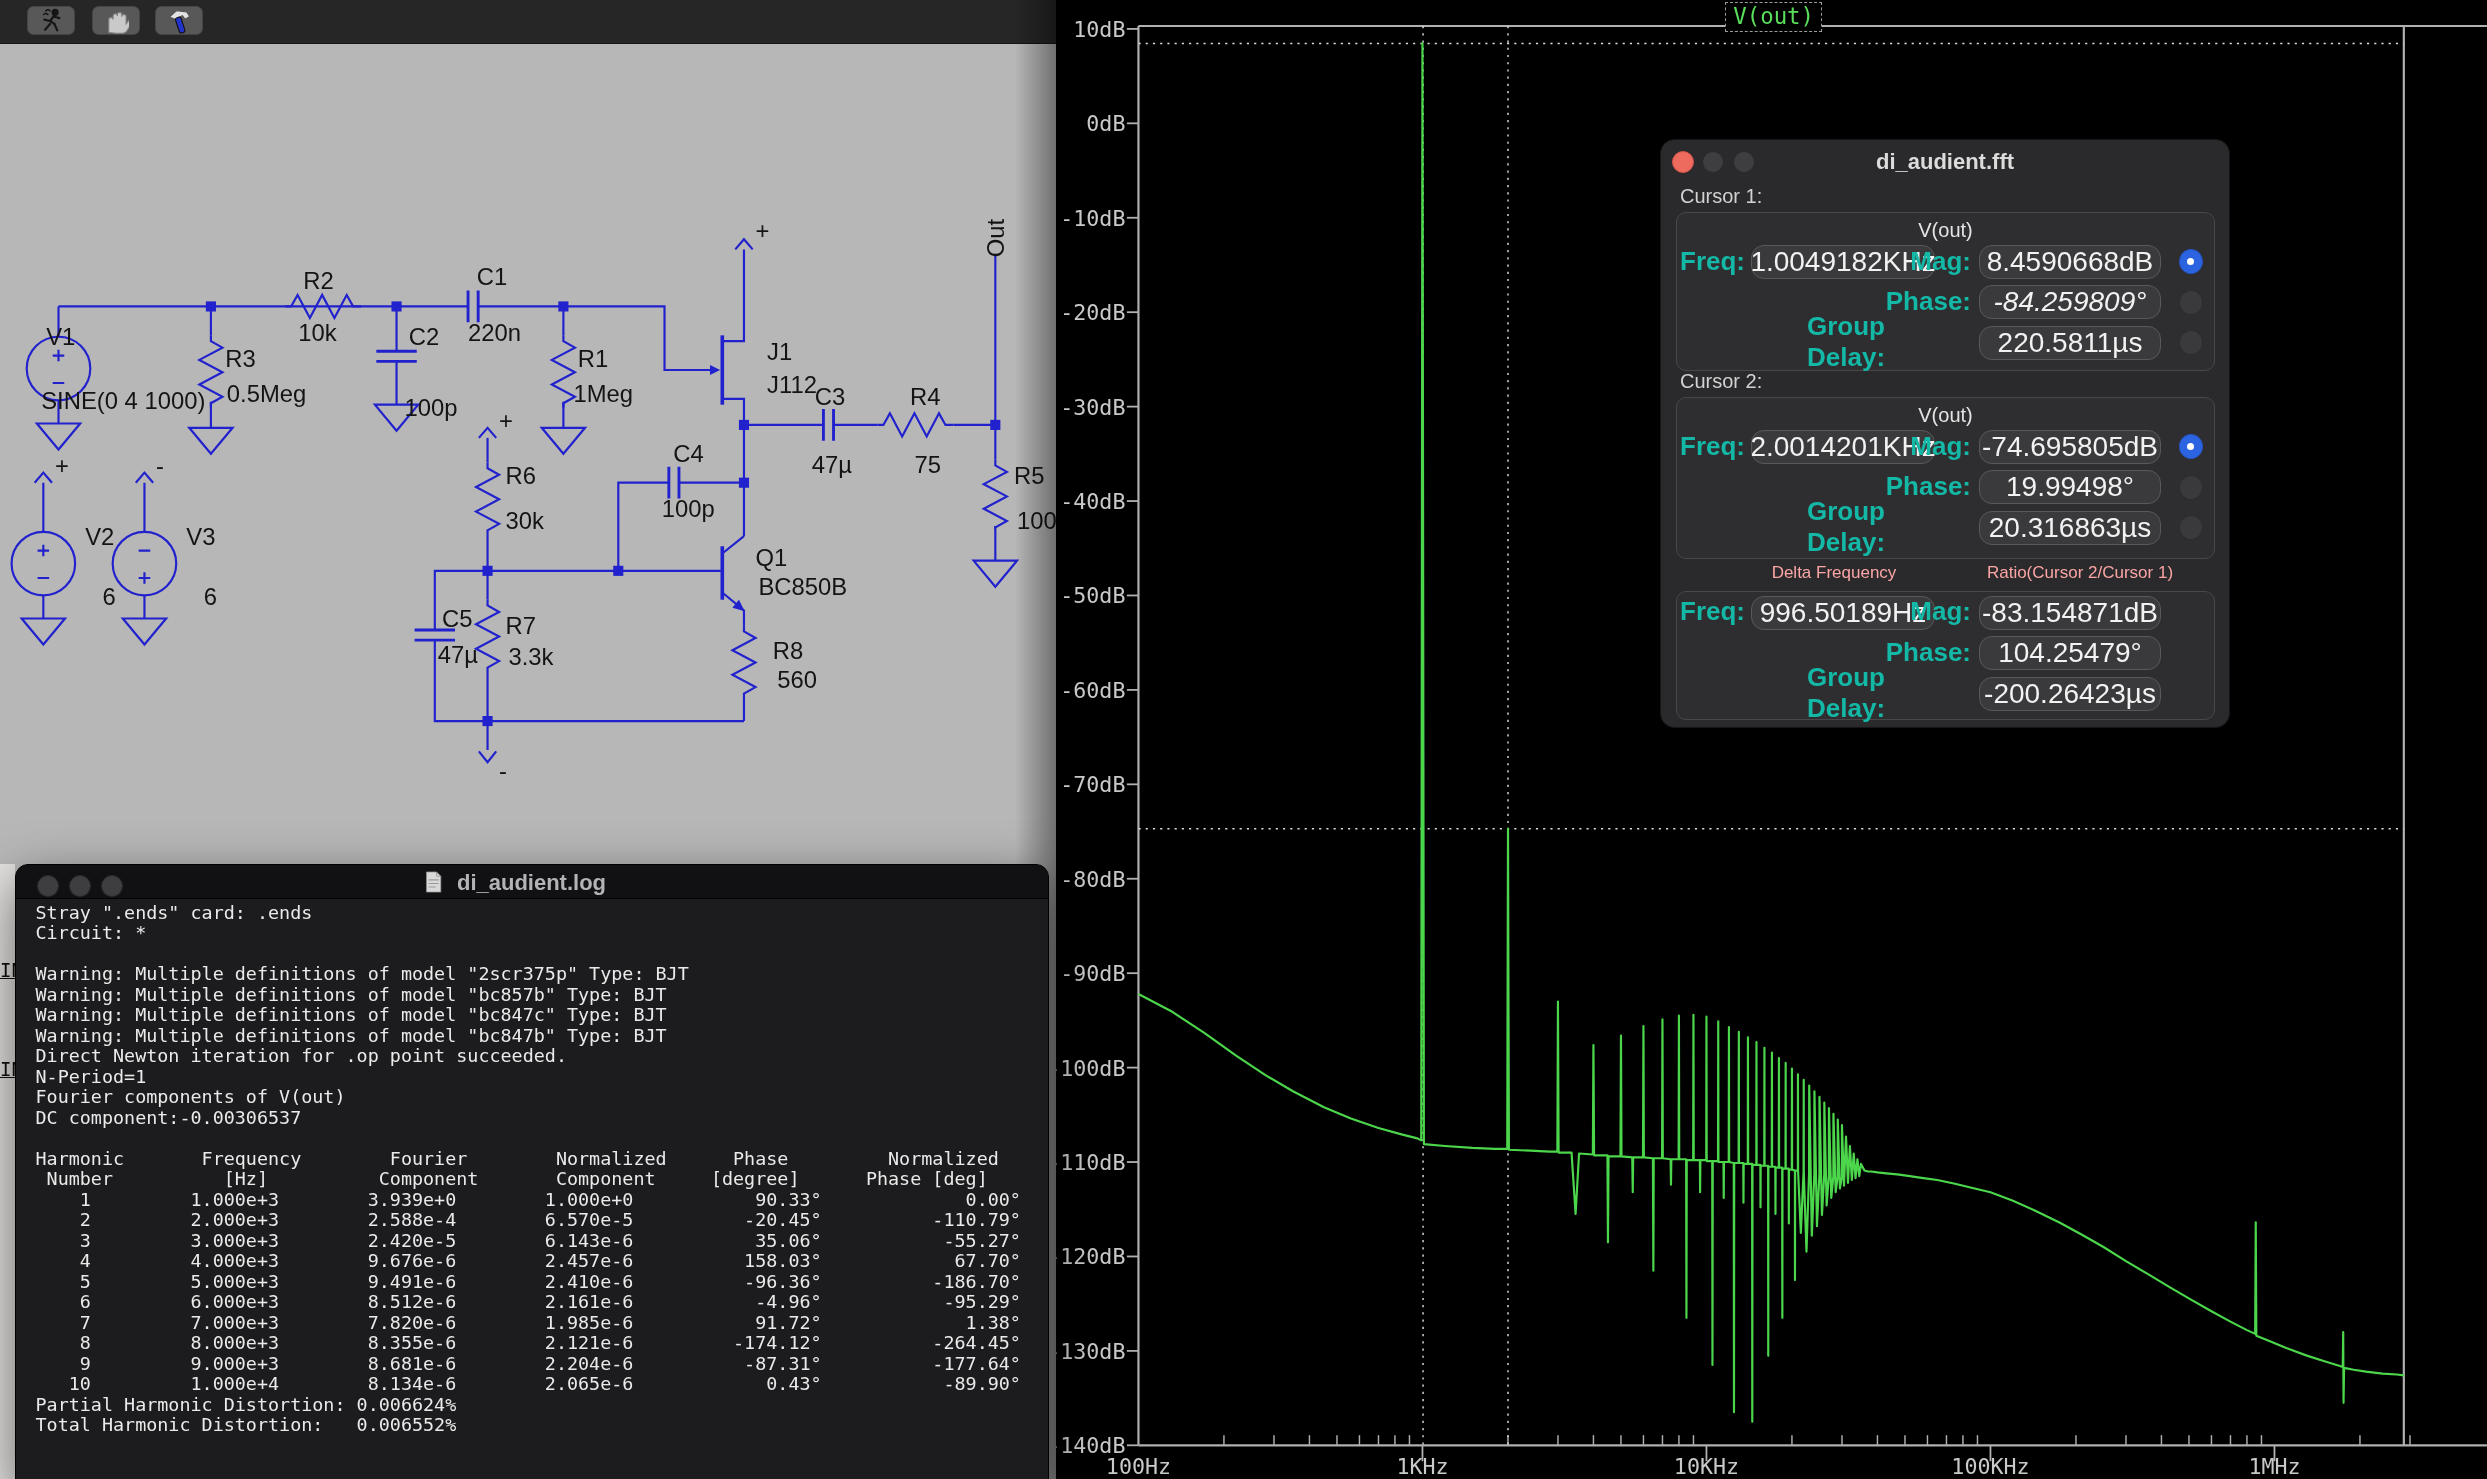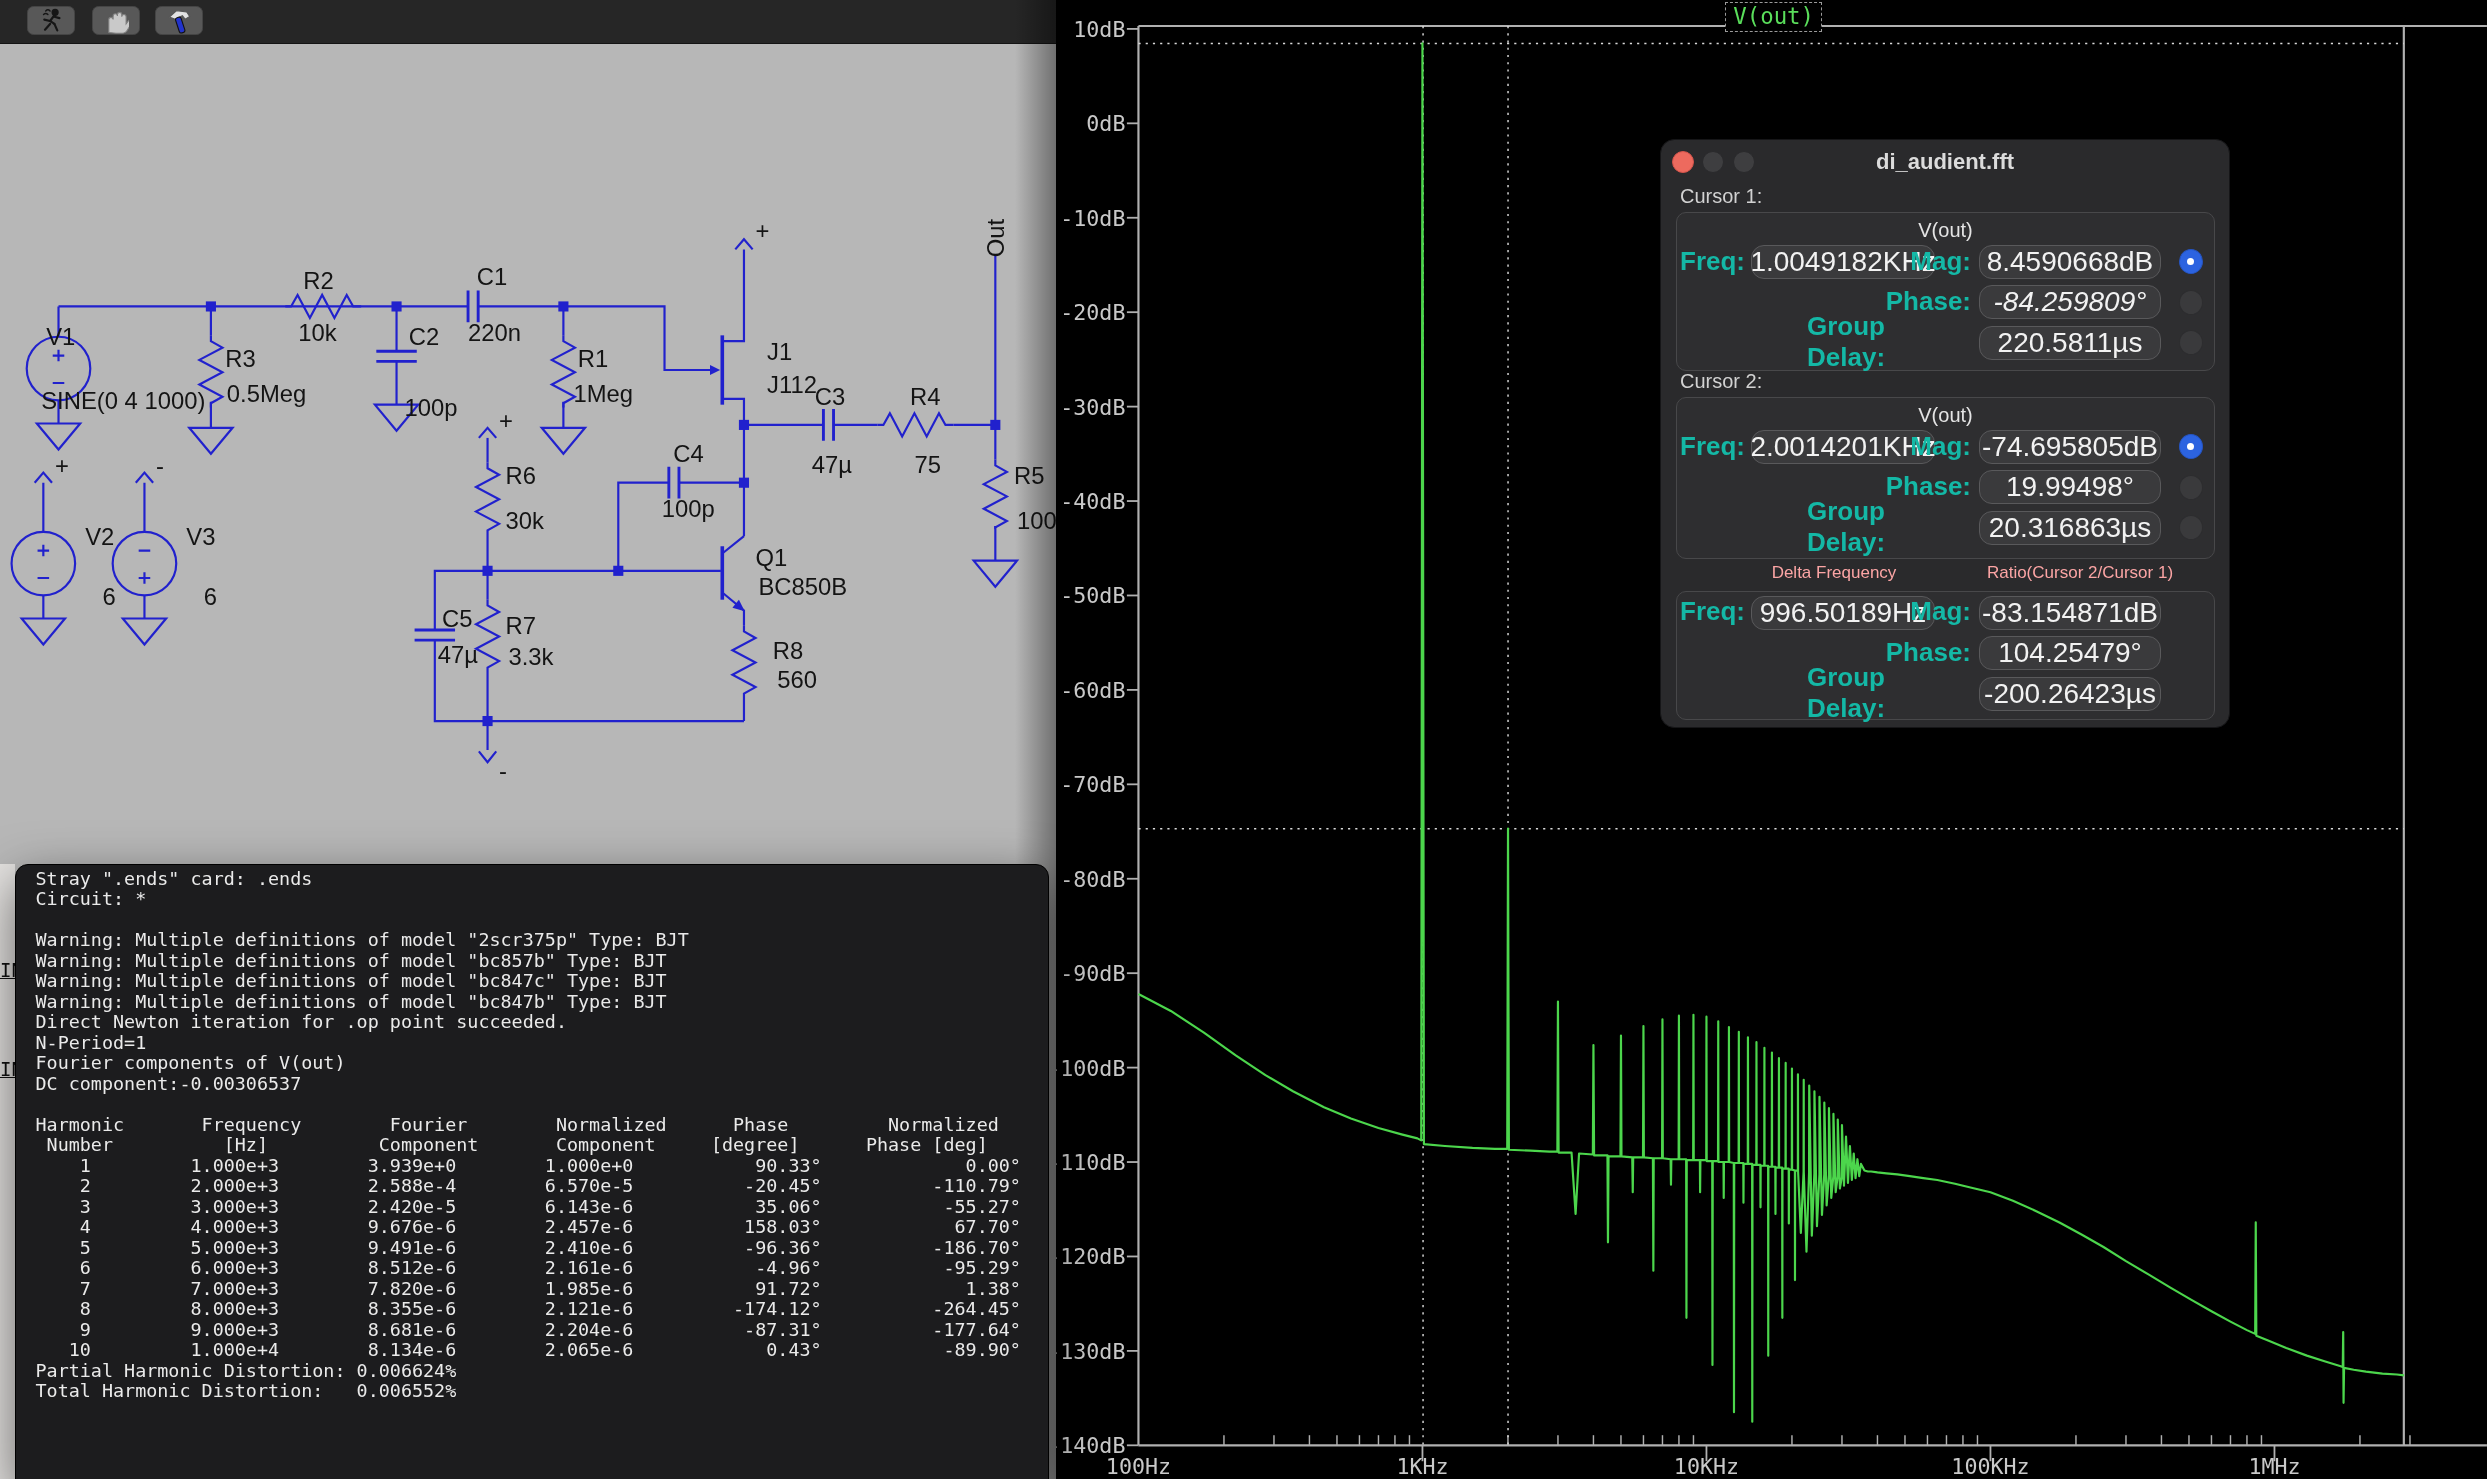--- a/index.html
+++ b/index.html
@@ -346,20 +346,31 @@
       </svg>
     <div class="abs" id="plot-legend">V(out)</div>
   </section>
 
   <div class="abs" id="left-sliver">
     <span class="sliver-frag" style="top:95px;">IN</span>
     <span class="sliver-frag" style="top:194px;">IN</span>
   </div>
 
   <section class="abs" id="log-window">
+    <div id="log-titlebar">
+      <div class="traffic dim" style="left:21px;"></div>
+      <div class="traffic dim" style="left:53px;"></div>
+      <div class="traffic dim" style="left:85px;"></div>
+      <svg id="log-doc-icon" width="17.3" height="22" viewBox="0 0 24 30">
+        <path d="M2 1 h14 l6 6 v22 h-20 z" fill="#d8d8d8" stroke="#8a8a8a"></path>
+        <path d="M16 1 v6 h6" fill="none" stroke="#8a8a8a"></path>
+        <path d="M5 12 h14 M5 17 h14 M5 22 h10" stroke="#9a9a9a" stroke-width="1.5"></path>
+      </svg>
+      <div id="log-title">di_audient.log</div>
+    </div>
     <pre id="log-pre">Stray ".ends" card: .ends
 Circuit: *
 
 Warning: Multiple definitions of model "2scr375p" Type: BJT
 Warning: Multiple definitions of model "bc857b" Type: BJT
 Warning: Multiple definitions of model "bc847c" Type: BJT
 Warning: Multiple definitions of model "bc847b" Type: BJT
 Direct Newton iteration for .op point succeeded.
 N-Period=1
 Fourier components of V(out)

